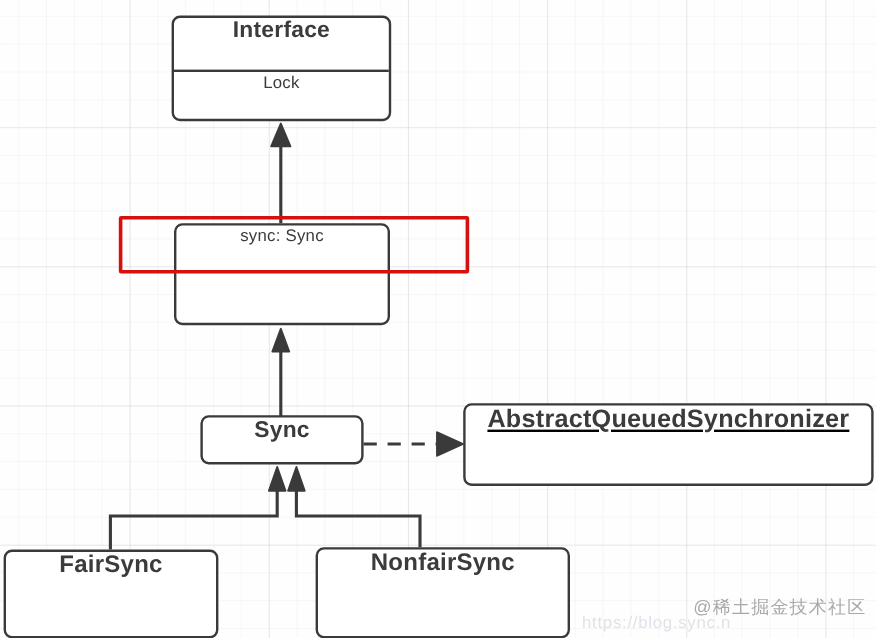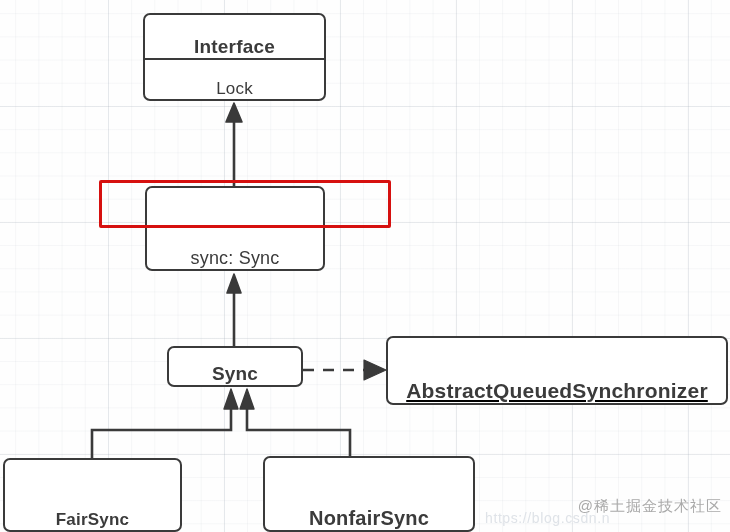--- a/index.html
+++ b/index.html
@@ -44,21 +44,21 @@
     border: 2.6px solid #3a3a3a;
     border-radius: 7px;
     display: flex;
     flex-direction: column;
     z-index: 3;
   }
 
   .node .compartment {
     flex: 1 1 auto;
     display: flex;
-    align-items: flex-end;
+    align-items: flex-start;
     justify-content: center;
     color: #3b3b3b;
     text-align: center;
     padding: 0 6px;
     box-sizing: border-box;
     white-space: nowrap;
   }
 
   .node .compartment.divided {
     border-bottom: 2.4px solid #3a3a3a;
@@ -70,34 +70,34 @@
   }
 
   .plain-text {
     font-weight: normal;
     letter-spacing: 0.2px;
   }
 
   
   #node-lock        { left: 143px; top: 13px;  width: 183px; height: 88px; }
   #node-lock .c1    { height: 45px; flex: 0 0 45px; font-size: 19px; }
-  #node-lock .c2    { font-size: 17px; }
+  #node-lock .c2    { font-size: 14px; }
 
   #node-reentrantlock       { left: 145px; top: 186px; width: 180px; height: 85px; }
   #node-reentrantlock .c1   { height: 42px; flex: 0 0 42px; font-size: 18px; }
-  #node-reentrantlock .c2   { font-size: 18px; }
+  #node-reentrantlock .c2   { font-size: 14px; }
 
   #node-sync        { left: 167px; top: 346px; width: 136px; height: 41px; }
   #node-sync .c1    { font-size: 19px; }
 
   #node-aqs         { left: 386px; top: 336px; width: 342px; height: 69px; text-decoration: underline; }
   #node-aqs .c1     { font-size: 21px; }
 
   #node-fairsync    { left: 3px;  top: 458px; width: 179px; height: 74px; }
-  #node-fairsync .c1{ font-size: 17px; }
+  #node-fairsync .c1{ font-size: 20px; }
 
   #node-nonfairsync { left: 263px; top: 456px; width: 212px; height: 76px; }
   #node-nonfairsync .c1 { font-size: 20px; }
 
   
   #highlight-rect {
     position: absolute;
     left: 99px;
     top: 180px;
     width: 292px;
@@ -201,16 +201,16 @@
   </div>
 
   <div class="node" id="node-nonfairsync">
     <div class="compartment c1">
       <span class="title-text">NonfairSync</span>
     </div>
   </div>
 
   <div id="highlight-rect"></div>
 
-  <div id="watermark-url">https://blog.csdn.n</div>
+  <div id="watermark-url">https://blog.sync.n</div>
   <div id="watermark-brand">@稀土掘金技术社区</div>
 
 </div>
 
 </body></html>

